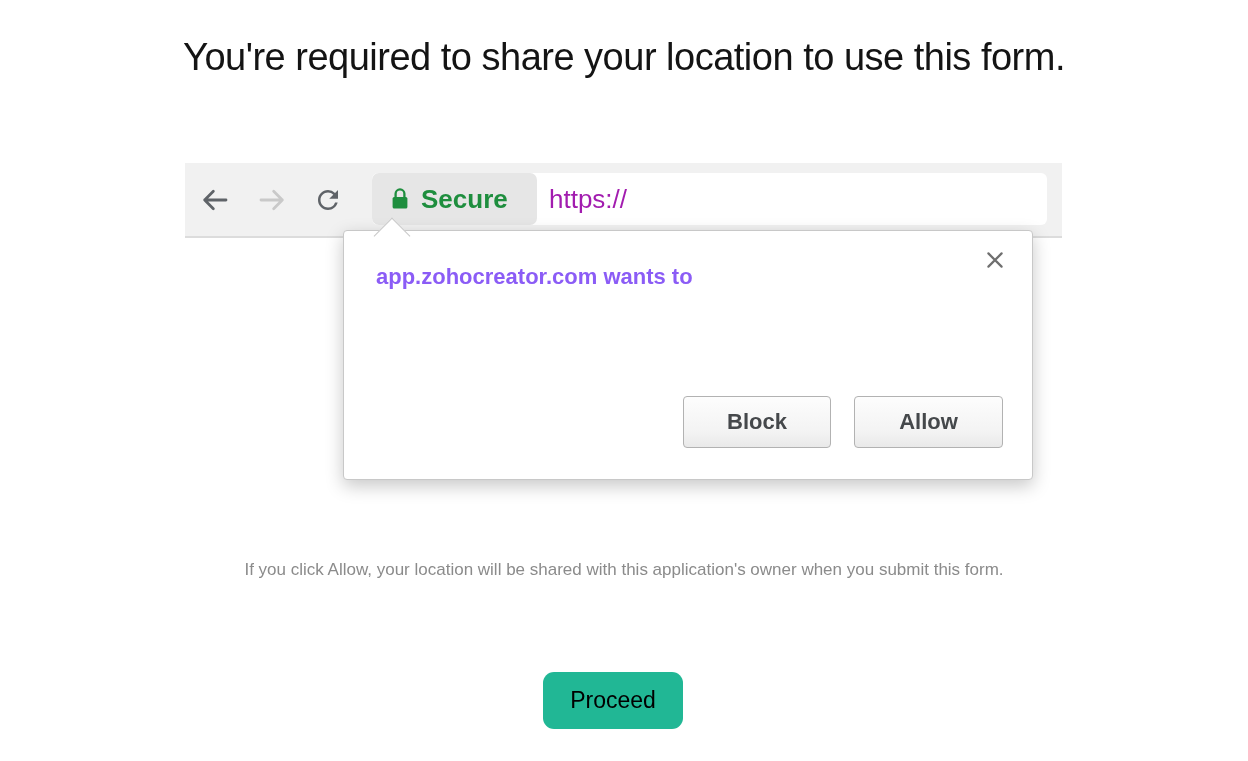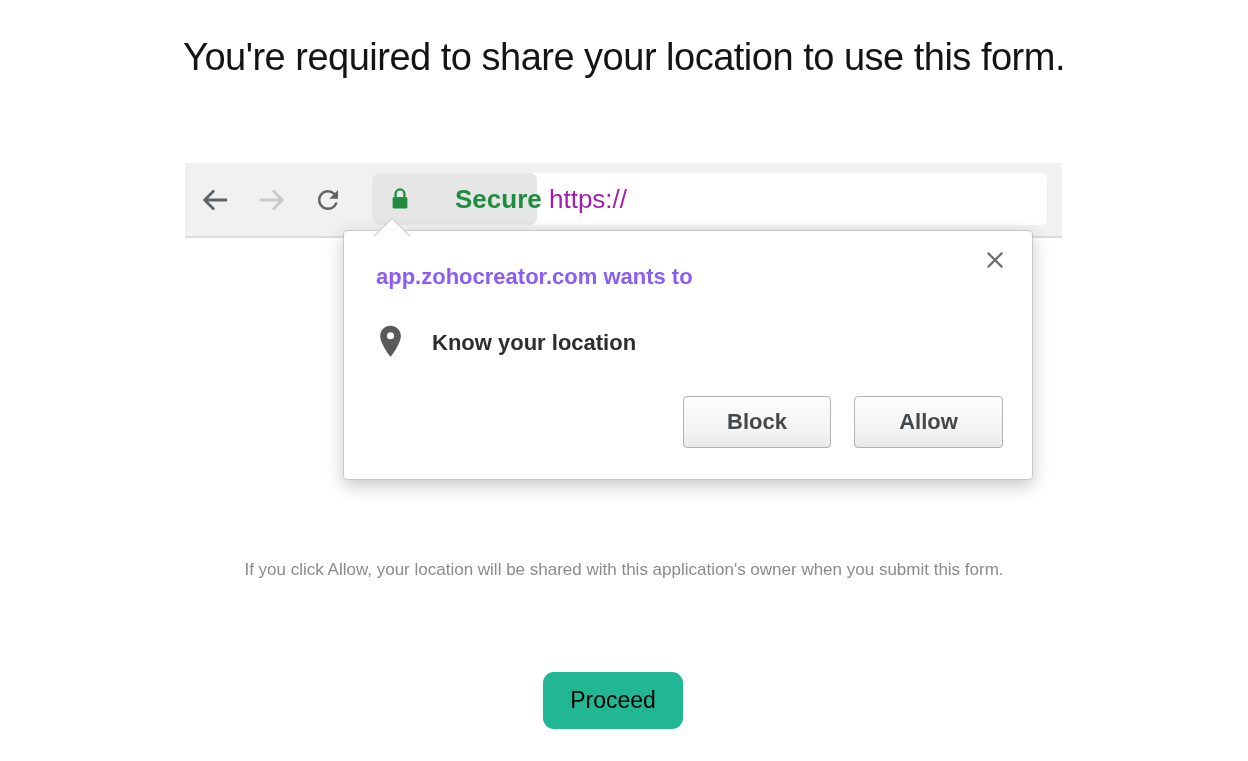--- a/index.html
+++ b/index.html
@@ -34,21 +34,21 @@
   .nav-reload{left:128px;top:22px;width:30px;height:30px;}
 
   .omnibox{
     position:absolute;left:187px;top:10px;width:675px;height:52px;
     background:#fff;border-radius:6px;
     display:flex;align-items:center;
   }
   .secure-chip{
     height:52px;width:165px;flex:0 0 auto;
     background:#e6e6e6;border-radius:7px;
-    display:flex;align-items:center;padding-left:19px;gap:34px;
+    display:flex;align-items:center;padding-left:19px;
   }
   .secure-chip .lock{width:18px;height:24px;flex:0 0 auto;}
   .secure-label{
     margin-left:12px;font-size:26px;font-weight:700;color:var(--secure-green);
     letter-spacing:0;
   }
   .url-text{margin-left:12px;font-size:26px;color:#a21caf;}
 
   
   .dialog-caret{
@@ -138,27 +138,20 @@
 
   <div class="dialog">
     <div class="dialog-origin">app.zohocreator.com wants to</div>
 
     <div class="dialog-close">
       <svg width="22" height="22" viewBox="0 0 20 20">
         <path d="M4 4 L16 16 M16 4 L4 16" stroke="#6f6f6f" stroke-width="2" stroke-linecap="round"></path>
       </svg>
     </div>
 
-    <div class="perm-row">
-      <svg class="pin" viewBox="0 0 24 32">
-        <path d="M12 1 C6.9 1 2.8 5.1 2.8 10.2 c0 7 9.2 18.6 9.2 18.6 s9.2-11.6 9.2-18.6 C21.2 5.1 17.1 1 12 1 z" fill="#5a5a5a"></path>
-        <circle cx="12" cy="10" r="3.2" fill="#fff"></circle>
-      </svg>
-      <span class="perm-label">Know your location</span>
-    </div>
 
     <button class="dlg-btn btn-allow">Allow</button>
     <button class="dlg-btn btn-block">Block</button>
   </div>
 
   <p class="note">If you click Allow, your location will be shared with this application's owner when you submit this form.</p>
 
   <button class="proceed">Proceed</button>
 
 </div>

